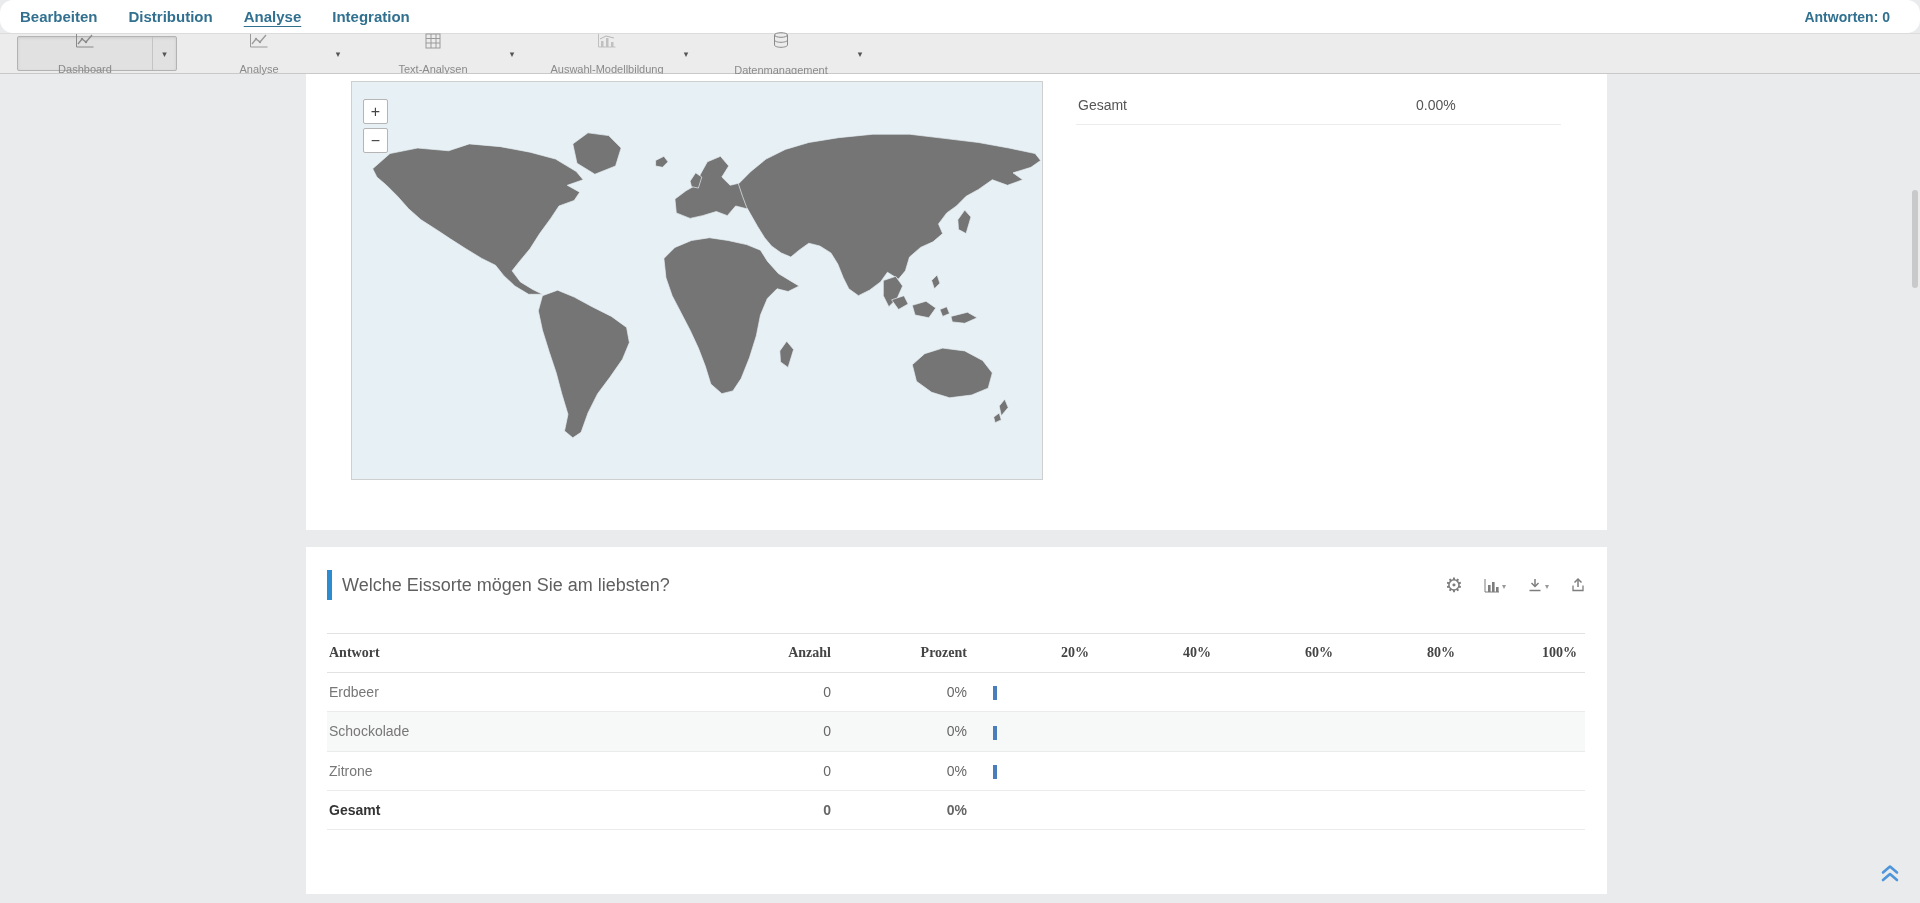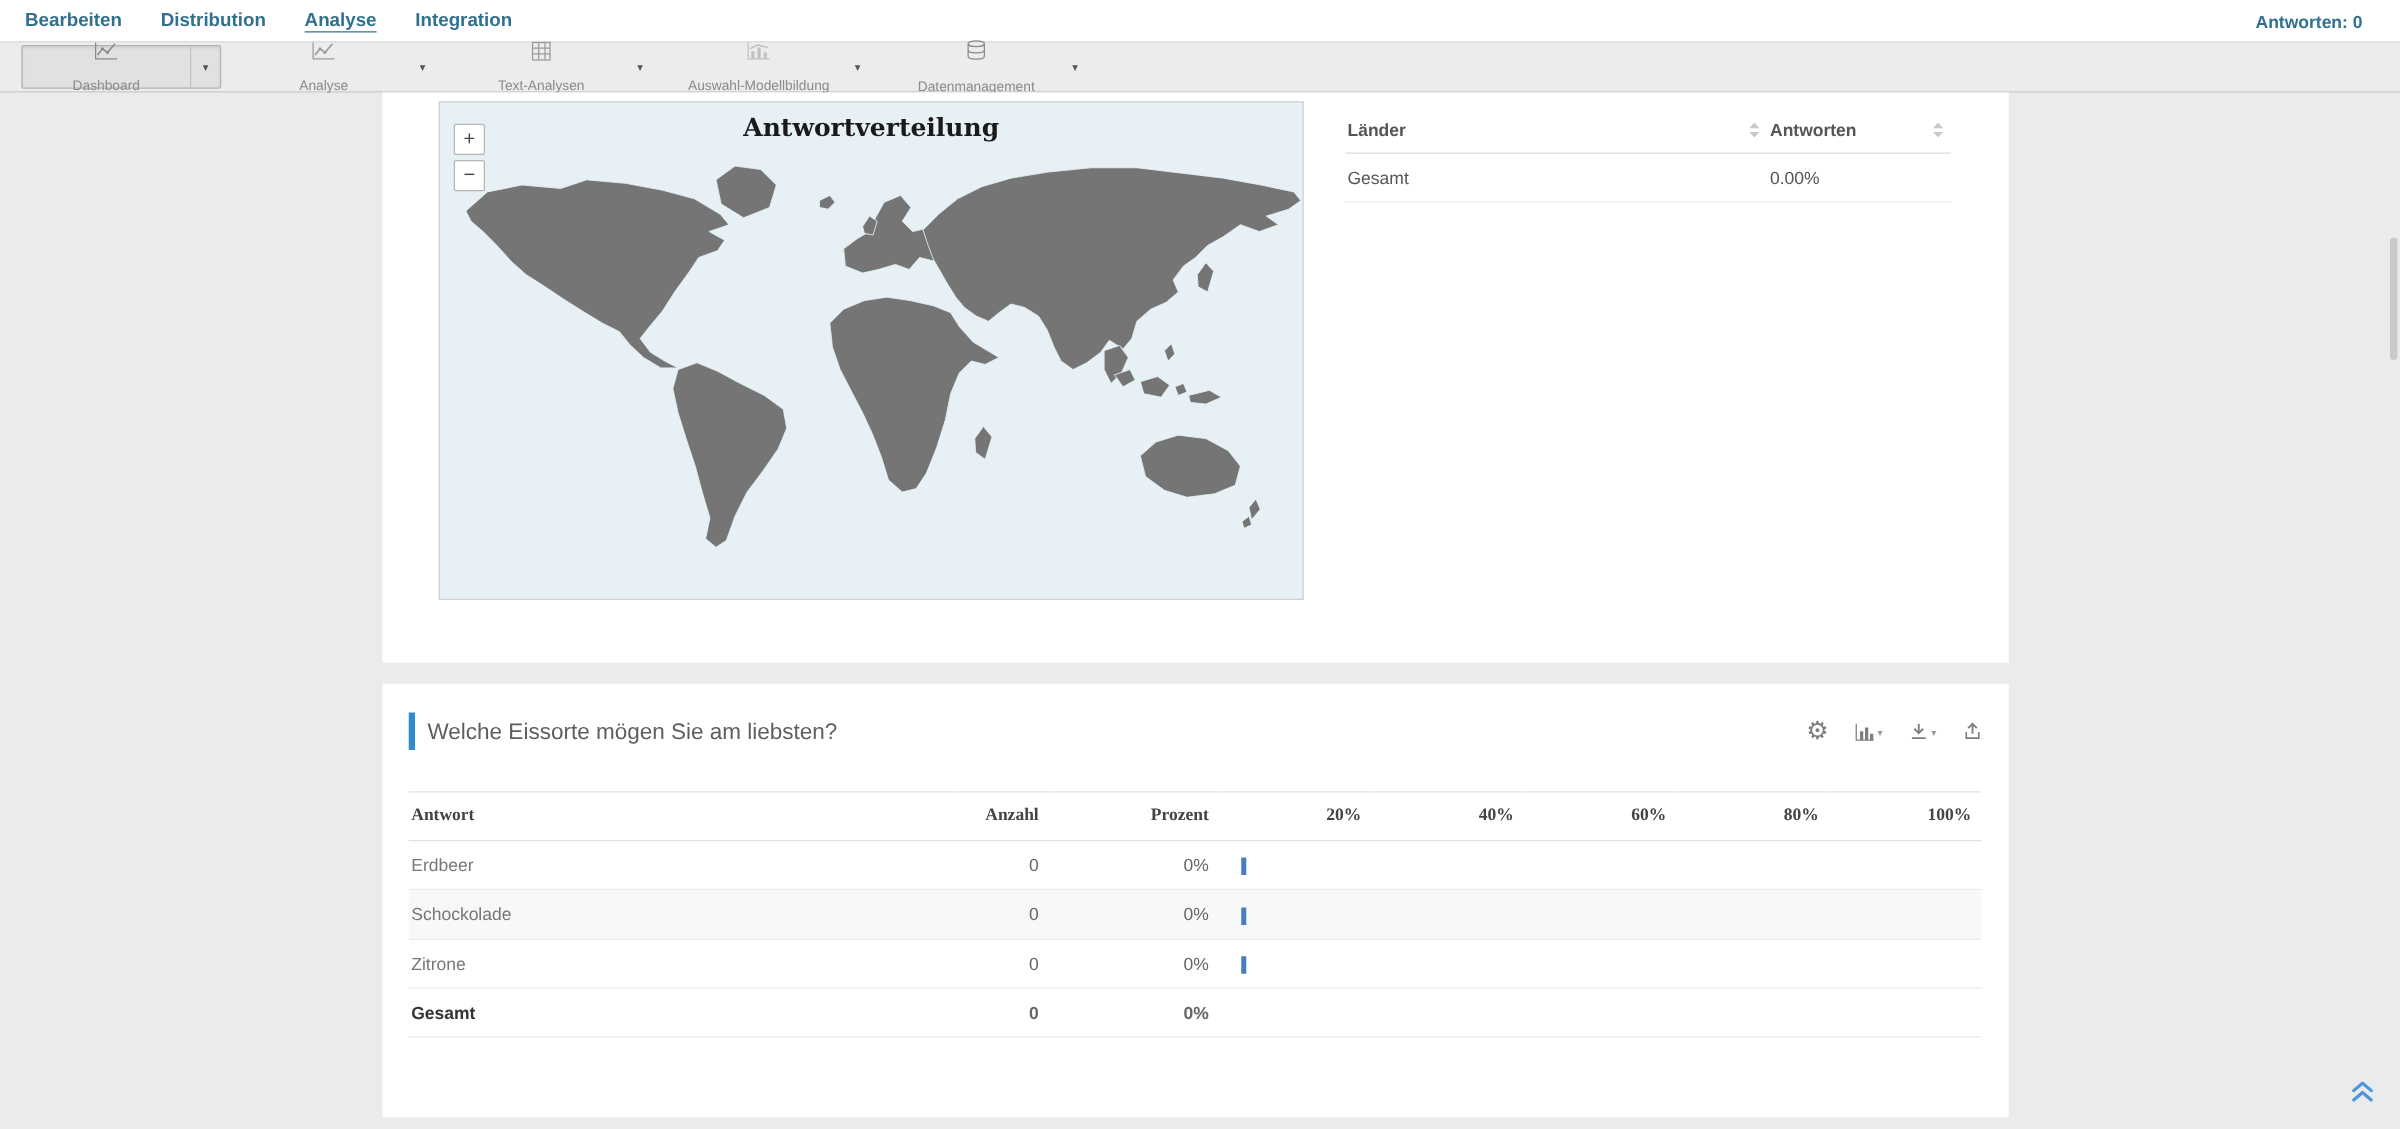--- a/index.html
+++ b/index.html
@@ -2,21 +2,21 @@
 <html><head>
 <meta charset="utf-8">
 <style>
   * { margin:0; padding:0; box-sizing:border-box; }
   html,body { width:1920px; height:903px; }
   body { font-family:"Liberation Sans", sans-serif; background:#eaebed; overflow:hidden; cursor:default; }
   .screen { position:relative; width:1920px; height:903px; }
 
   
   .topnav { position:absolute; top:0; left:0; width:100%; height:33px; background:#fff;
-            display:flex; align-items:center; justify-content:space-between; padding:0 30px 0 20px; }
+            display:flex; align-items:center; justify-content:space-between; padding:0 30px 0 20px;border-radius:13px; }
   .nav-left { display:flex; gap:31px; }
   .nav-left a { color:#31708f; font-size:15px; font-weight:600; text-decoration:none; cursor:pointer; }
   .nav-left a.active { text-decoration:underline; text-underline-offset:4px; }
   .nav-right { color:#31708f; font-size:14px; font-weight:600; }
 
   
   .toolbar { position:absolute; top:33px; left:0; width:100%; height:41px; background:#ececec;
              border-top:1px solid #dcdcdc; border-bottom:1px solid #c9c9c9;
              display:flex; align-items:stretch; padding-left:17px; }
   .tb-group { display:flex; align-items:stretch; width:160px; margin:2px 14px 2px 0; border:1px solid transparent; }
@@ -171,21 +171,20 @@
         <span class="tb-label">Datenmanagement</span>
       </button>
       <button class="tb-arrow">▾</button>
     </div>
 
   </div>
 
   <section class="panel panel-map">
 
     <div class="map-box">
-      <div class="map-title">Antwortverteilung</div>
       <div class="zoom-controls">
         <button>+</button>
         <button>−</button>
       </div>
       <svg class="world-svg" viewBox="0 0 1000 500" preserveAspectRatio="xMidYMid meet">
         <g fill="#757575" stroke="#e7f0f5" stroke-width="1">
           <path d="M320,52 L342,36 L372,40 L390,58 L382,84 L352,96 L326,80 Z"></path>
           <path d="M30,88 L55,66 L95,58 L140,62 L170,52 L215,56 L258,64 L295,74 L325,92 L335,104 L312,112 L330,122 L322,134 L300,142 L288,160 L272,182 L258,204 L243,222 L232,236 L244,252 L262,263 L276,270 L256,270 L236,258 L220,243 L208,228 L188,218 L165,204 L143,190 L122,176 L100,162 L82,146 L66,128 L50,112 L36,100 Z"></path>
           <path d="M276,272 L298,264 L322,274 L348,288 L376,302 L398,318 L402,340 L392,364 L374,390 L356,414 L342,442 L332,470 L320,478 L308,468 L313,444 L304,414 L296,384 L286,354 L276,322 L270,294 Z"></path>
           <path d="M470,152 L468,132 L484,120 L498,112 L505,96 L515,78 L534,70 L546,84 L536,100 L548,112 L565,108 L578,118 L584,132 L572,146 L556,142 L544,156 L528,150 L508,156 L490,160 Z"></path>
@@ -203,40 +202,20 @@
           <path d="M840,250 L848,242 L852,254 L844,262 Z"></path>
           <path d="M812,372 L830,356 L856,348 L888,352 L914,366 L928,384 L922,406 L898,416 L866,420 L840,412 L818,396 Z"></path>
           <path d="M938,432 L946,422 L951,434 L941,446 Z"></path>
           <path d="M930,448 L938,442 L941,452 L932,456 Z"></path>
         </g>
       </svg>
     </div>
 
 
     <div class="country-table">
-      <div class="ct-header">
-        <div class="ct-h ct-h1">
-          <span>Länder</span>
-          <span class="sort-icon">
-            <svg width="9" height="12" viewBox="0 0 9 12">
-                <path d="M4.5 0L8.5 4.5H0.5Z" fill="#c8c8c8"></path>
-                <path d="M4.5 12L0.5 7.5H8.5Z" fill="#c8c8c8"></path>
-              </svg>
-          </span>
-        </div>
-        <div class="ct-h ct-h2">
-          <span>Antworten</span>
-          <span class="sort-icon">
-            <svg width="9" height="12" viewBox="0 0 9 12">
-                <path d="M4.5 0L8.5 4.5H0.5Z" fill="#c8c8c8"></path>
-                <path d="M4.5 12L0.5 7.5H8.5Z" fill="#c8c8c8"></path>
-              </svg>
-          </span>
-        </div>
-      </div>
       <div class="ct-row">
         <div class="ct-c1">Gesamt</div>
         <div class="ct-c2">0.00%</div>
       </div>
     </div>
 
   </section>
 
   <section class="panel panel-question">
 

